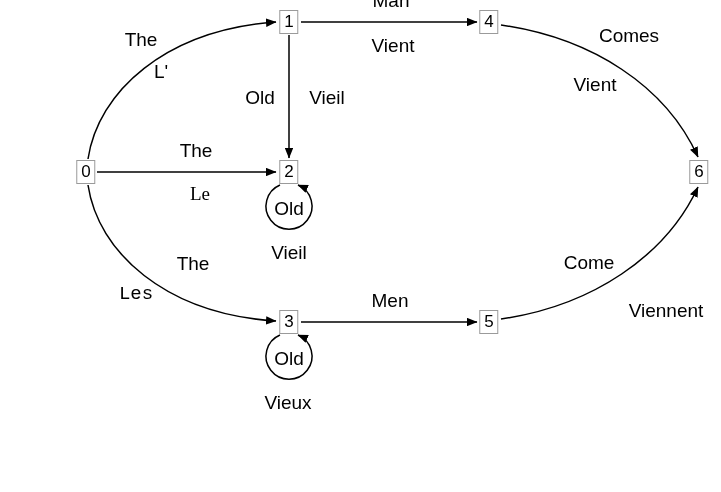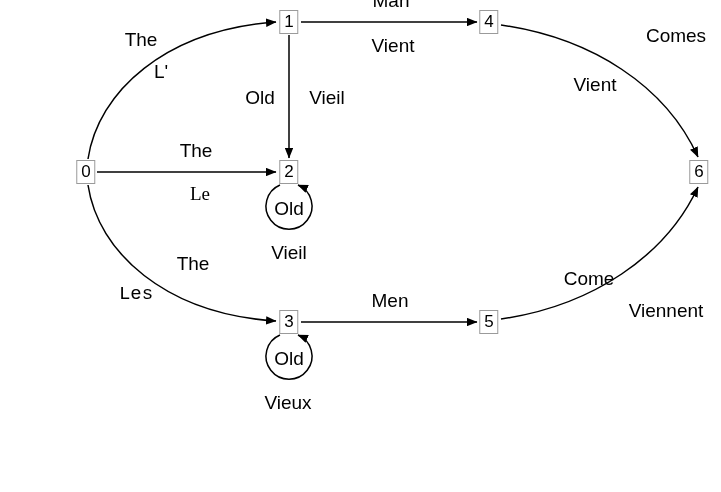--- a/index.html
+++ b/index.html
@@ -95,19 +95,19 @@
   <div class="elabel" style="left:393px; top:46px;">Vient</div>
 
   <div class="elabel" style="left:289px; top:209px;">Old</div>
   <div class="elabel" style="left:289px; top:253px;">Vieil</div>
 
   <div class="elabel" style="left:289px; top:359px;">Old</div>
   <div class="elabel" style="left:288px; top:403px;">Vieux</div>
 
   <div class="elabel" style="left:390px; top:301px;">Men</div>
 
-  <div class="elabel" style="left:676px; top:36px;">Comes</div>
+  <div class="elabel" style="left:629px; top:36px;">Comes</div>
   <div class="elabel" style="left:595px; top:85px;text-align:center;">Vient</div>
 
-  <div class="elabel" style="left:589px; top:263px;margin-top:16px;">Come</div>
+  <div class="elabel" style="left:589px; top:263px;">Come</div>
   <div class="elabel" style="left:666px; top:311px;">Viennent</div>
 
 </div>
 
 </body></html>

